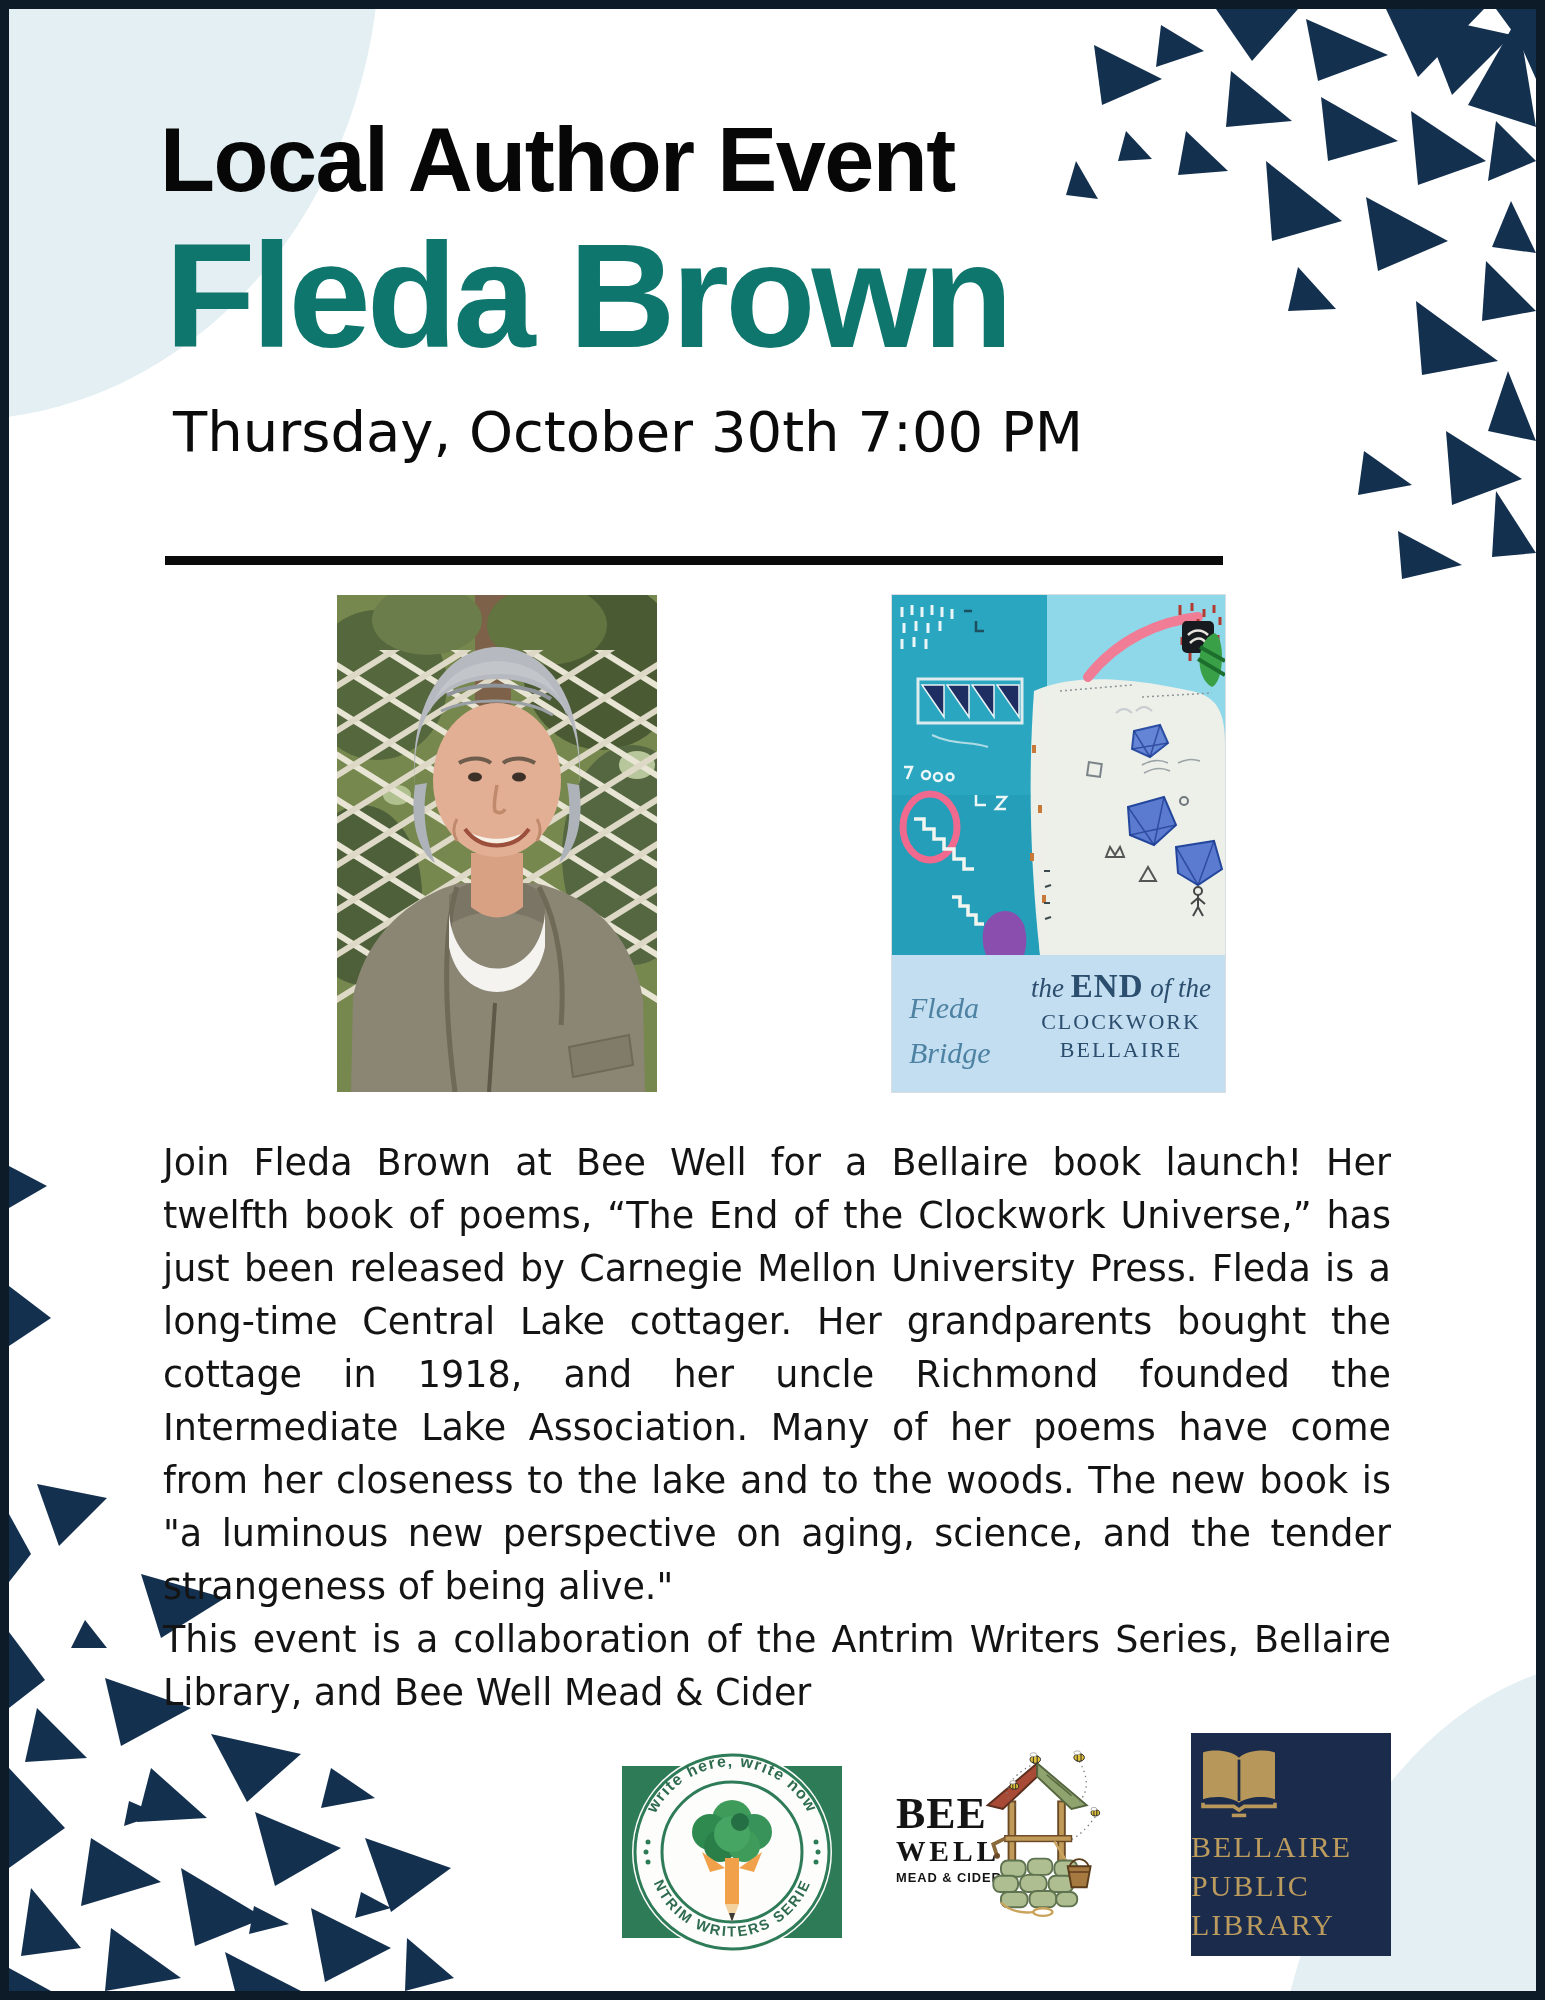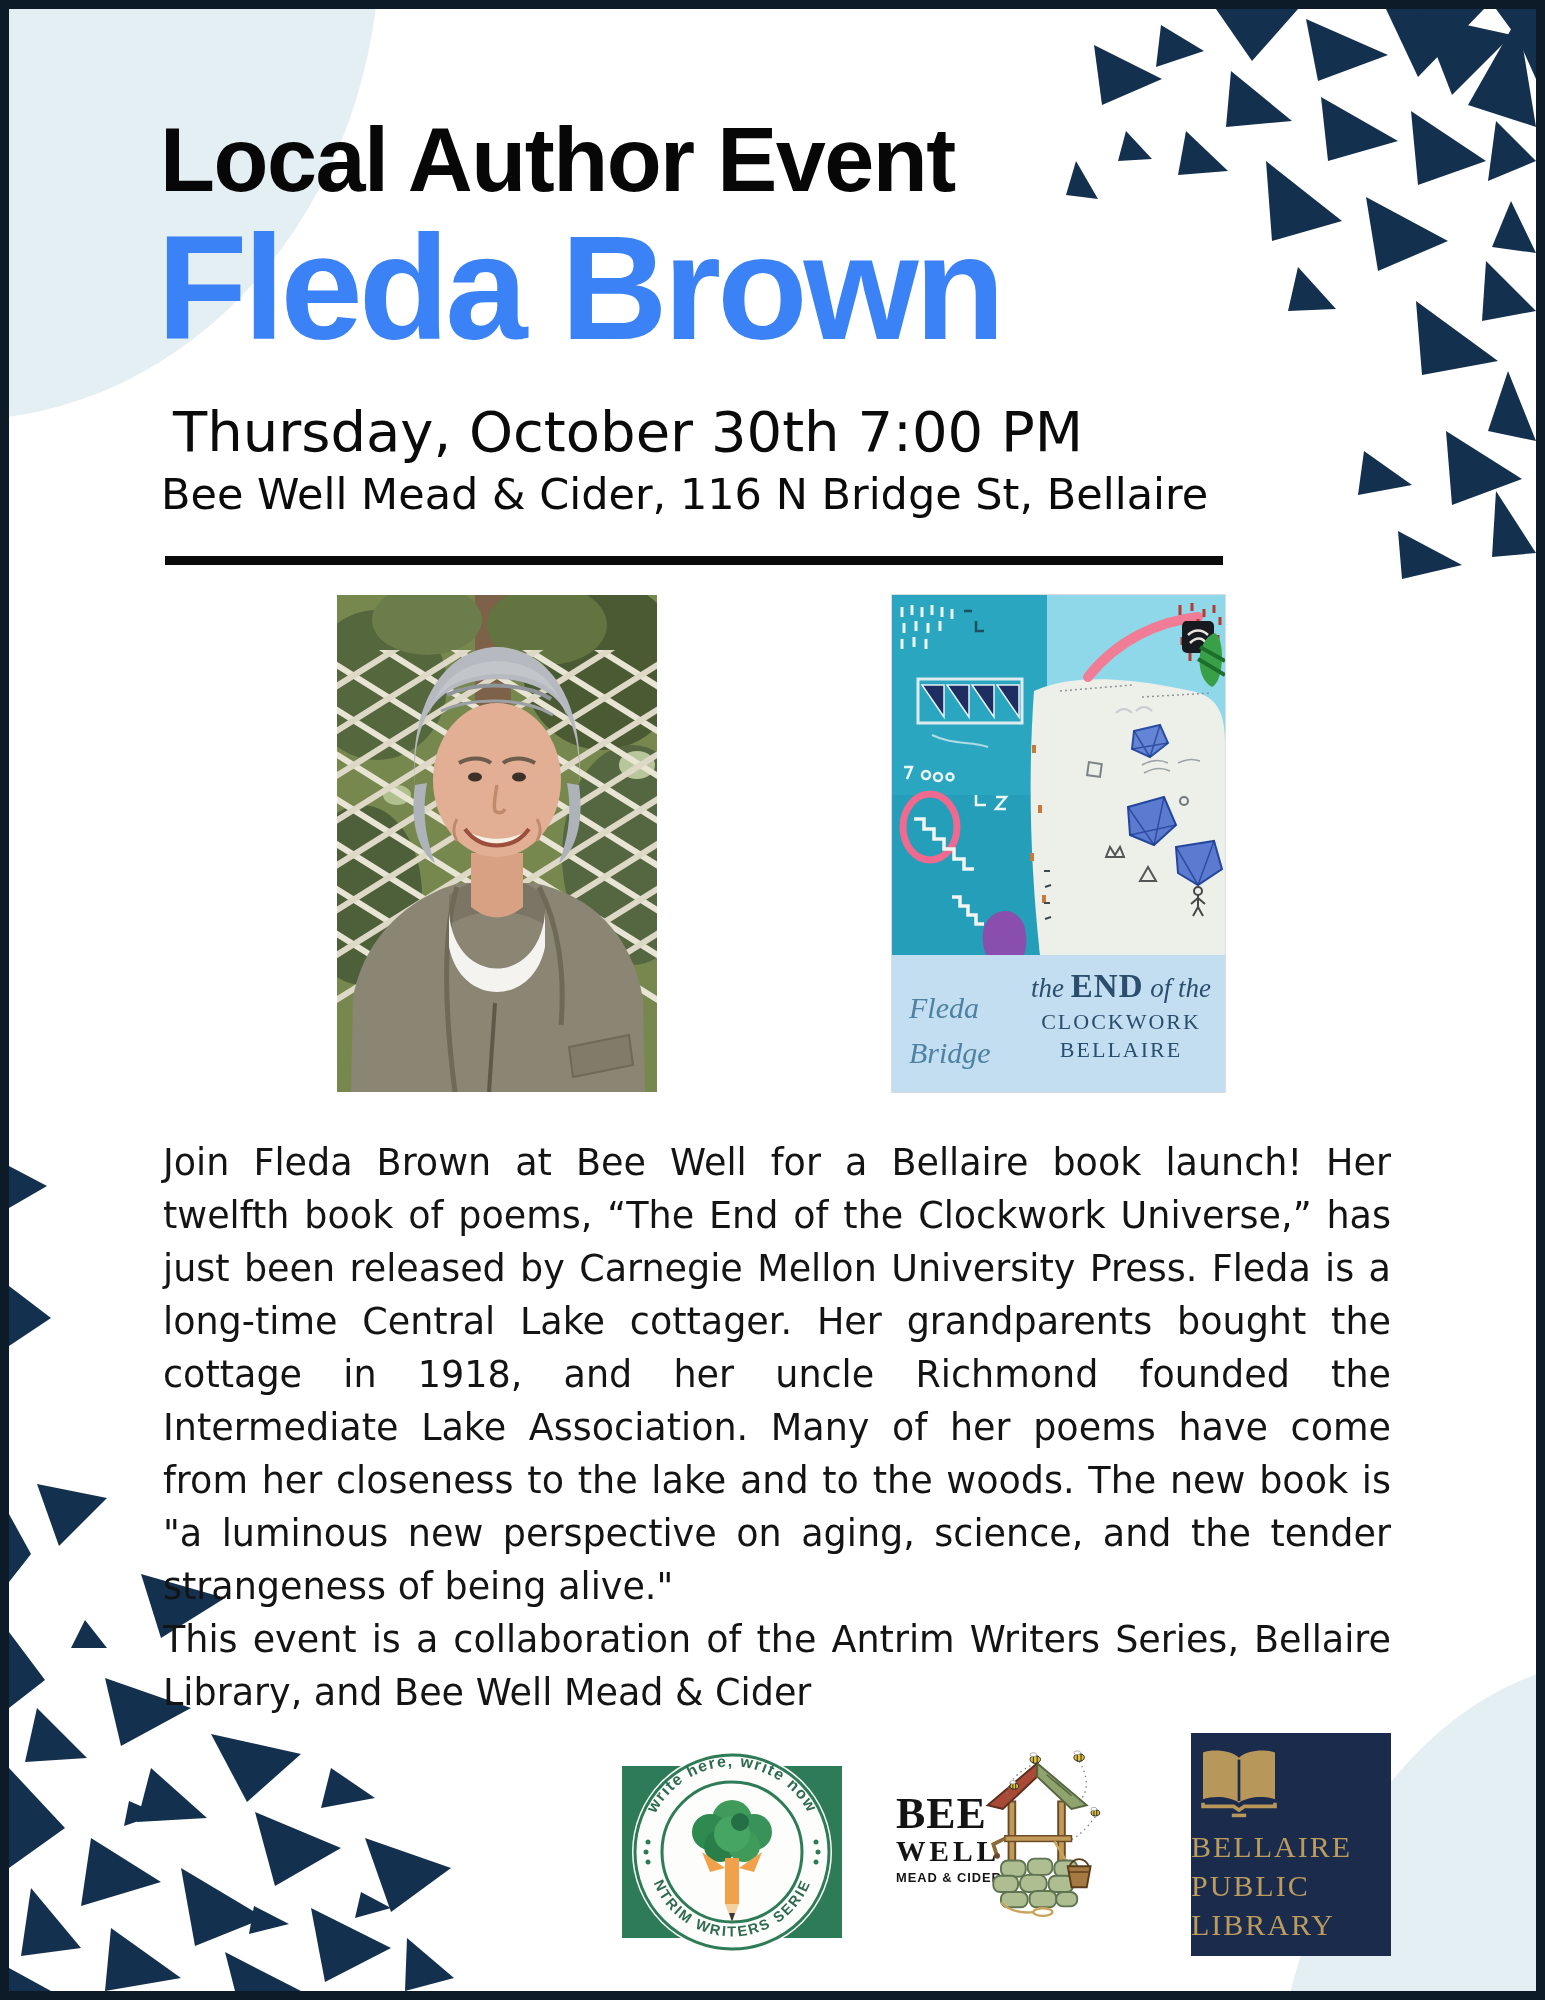--- a/index.html
+++ b/index.html
@@ -11,22 +11,22 @@
   .blob{position:absolute;background:#e4eff4;border-radius:50%;}
   .blob-tl{left:-469px;top:-549px;width:840px;height:960px;}
   .blob-br{left:1261px;top:1651px;width:700px;height:1000px;}
   .tri-tr{position:absolute;top:0;right:0;width:470px;height:570px;}
   .tri-bl{position:absolute;left:0;bottom:0;width:445px;height:845px;}
   .eyebrow{
     position:absolute;left:151px;top:106px;font-size:90px;font-weight:700;
     letter-spacing:-1.5px;line-height:1;color:#070707;
   }
   .title{
-    position:absolute;left:148px;top:205px;margin:0;font-size:148px;font-weight:700;
-    letter-spacing:-4px;line-height:1;color:#3b82f6;
+    position:absolute;left:148px;top:205px;margin:8px;font-size:148px;font-weight:700;
+    letter-spacing:-4px;line-height:1;color:#0f766e;
   }
   .datetime{
     position:absolute;left:164px;top:392px;font-size:56px;font-weight:500;
     font-family:"DejaVu Sans",sans-serif;color:#0b0b0b;line-height:1.1;
   }
   .venue{
     position:absolute;left:152px;top:462px;font-size:43px;font-weight:500;
     font-family:"DejaVu Sans",sans-serif;color:#0b0b0b;line-height:1.1;
   }
   .divider{position:absolute;left:156px;top:547px;width:1058px;height:9px;background:#0a0a0a;}
@@ -126,21 +126,20 @@
       <polygon points="398,792 445,832 396,845"></polygon>
       <polygon points="352,746 382,762 346,772"></polygon>
       <polygon points="120,655 150,668 115,680"></polygon>
       <polygon points="245,760 280,778 240,788"></polygon>
     </g>
   </svg>
 
   <div class="eyebrow">Local Author Event</div>
   <h1 class="title">Fleda Brown</h1>
   <div class="datetime">Thursday, October 30th 7:00 PM</div>
-  <div class="venue">Bee Well Mead &amp; Cider, 116 N Bridge St, Bellaire</div>
   <div class="divider"></div>
 
   <svg class="photo" viewBox="0 0 320 497">
     <rect width="320" height="497" fill="#77884f"></rect>
     <ellipse cx="40" cy="90" rx="70" ry="75" fill="#55673c"></ellipse>
     <ellipse cx="265" cy="70" rx="80" ry="85" fill="#4a5a33"></ellipse>
     <ellipse cx="160" cy="430" rx="140" ry="90" fill="#5f7042"></ellipse>
     <ellipse cx="25" cy="300" rx="60" ry="90" fill="#4e603a"></ellipse>
     <ellipse cx="295" cy="260" rx="70" ry="110" fill="#556741"></ellipse>
     <rect x="138" y="0" width="36" height="150" fill="#7d6148"></rect>

